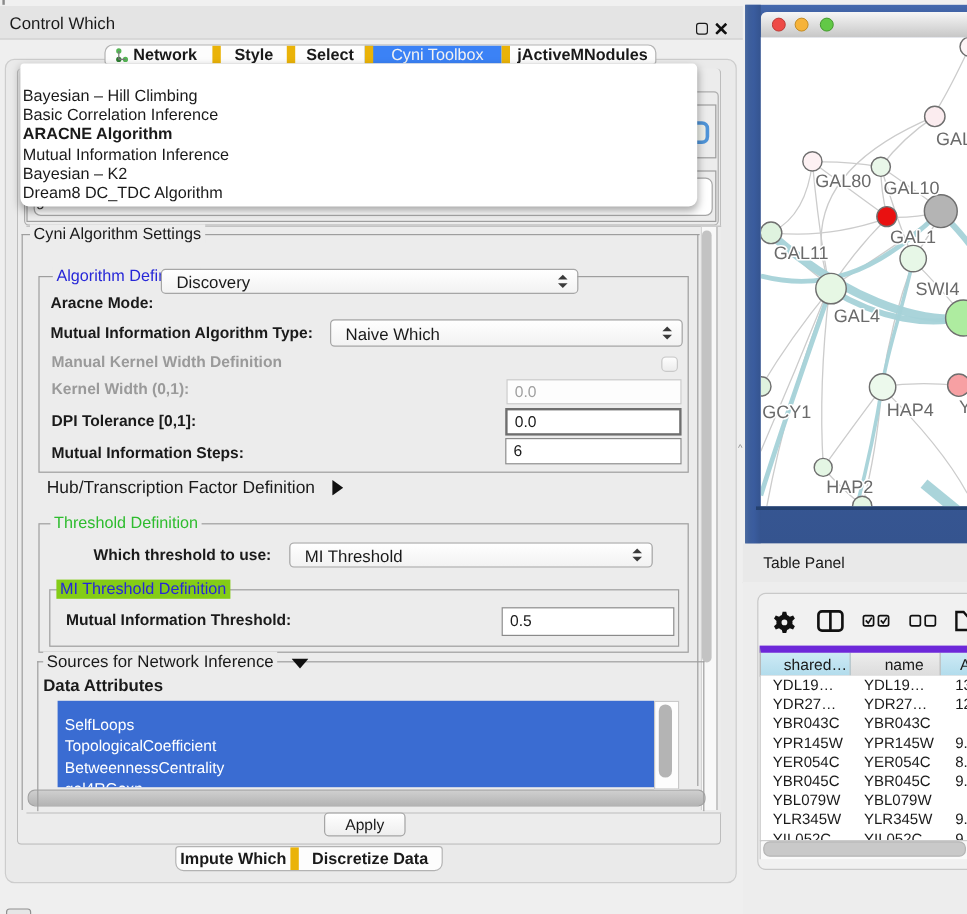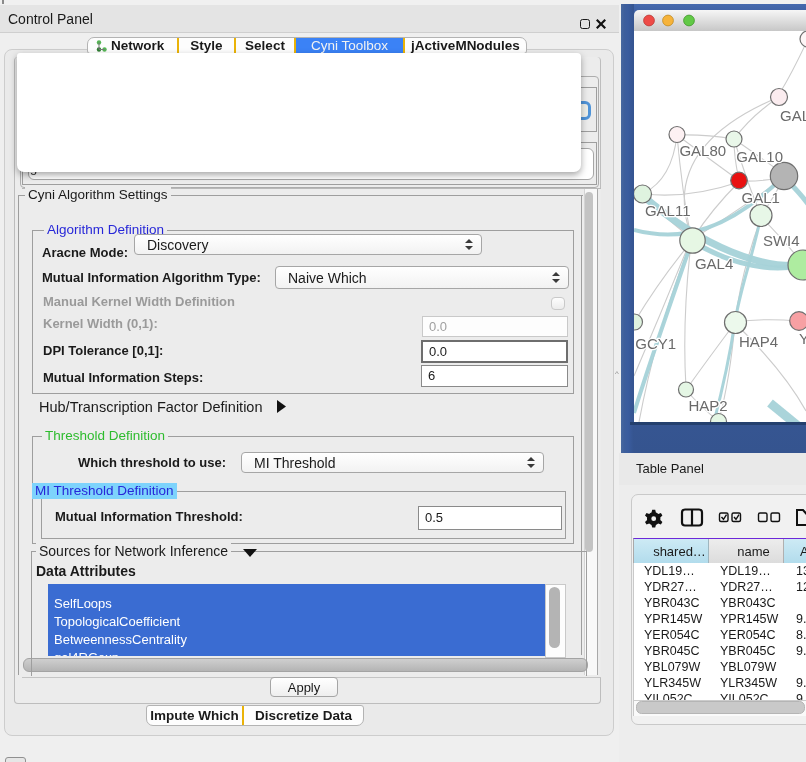--- a/index.html
+++ b/index.html
@@ -9,31 +9,31 @@
 .b{font-weight:bold}
 .gy{color:#9a9a9a}
 .grp{border:1px solid #9e9e9e;background:transparent}
 .inp{position:absolute;background:#fff;font-size:13px;line-height:20px;padding:0 6px;box-sizing:border-box}
 .combo{position:absolute;background:linear-gradient(#ffffff,#f2f2f2);border:1px solid #a6a6a6;border-radius:4px;font-size:14px;box-sizing:border-box}
 .combo .tx{position:absolute;left:12px;top:0;bottom:0;display:flex;align-items:center}
 .step{position:absolute;right:8px;top:50%;width:8px;height:11px;margin-top:-5.5px}
 .step:before{content:"";position:absolute;left:0;top:0;border-left:4px solid transparent;border-right:4px solid transparent;border-bottom:4.5px solid #3a3a3a}
 .step:after{content:"";position:absolute;left:0;bottom:0;border-left:4px solid transparent;border-right:4px solid transparent;border-top:4.5px solid #3a3a3a}
 .seg{display:flex;position:absolute;border:1px solid #b3b3b3;border-radius:4px;background:#fdfdfd;overflow:hidden}
-.seg>div{font-size:13.5px;font-weight:bold;display:flex;align-items:center;justify-content:center;border-left:2px solid #eab308;color:#1a1a1a}
+.seg>div{font-size:13.5px;font-weight:bold;display:flex;align-items:center;justify-content:center;border-left:7px solid #eab308;color:#1a1a1a}
 .seg>div:first-child{border-left:none}
 .seg>div.sel{background:#3b82f6;color:#f2f2f2;font-weight:normal}
 </style></head>
 <body>
 
 <div class="ab" style="left:0;top:0;width:806px;height:5px;background:#f0f0f0"></div>
 <div class="ab" style="left:2px;top:0;width:2px;height:4px;background:#8a8a8a"></div>
 
 <div class="ab" style="left:0;top:5px;width:619px;height:27px;background:#e4e4e4;border-bottom:1px solid #cfcfcf">
-  <div class="ab lb l14" style="left:8px;top:6px">Control Panel</div>
+  <div class="ab lb l14" style="left:8px;top:6px">Control Which</div>
   <div class="ab" style="left:580px;top:14px;width:8px;height:8px;border:1.6px solid #1a1a1a;border-radius:2.5px"></div>
   <svg class="ab" style="left:596px;top:14px" width="10" height="10" viewBox="0 0 13 13">
       <path d="M2 0 L6.5 4.5 L11 0 L13 2 L8.5 6.5 L13 11 L11 13 L6.5 8.5 L2 13 L0 11 L4.5 6.5 L0 2 Z" fill="#111"></path>
     </svg>
 </div>
 
 <div class="ab" style="left:4px;top:49px;width:608px;height:685px;background:#eaeaea;border:1px solid #cdcdcd;border-radius:8px"></div>
 
 <div class="ab" style="left:14px;top:57px;width:585px;height:646px;background:#ececec;border:1px solid #bdbdbd;border-top:none;border-radius:4px"></div>
 <div class="ab" style="left:20px;top:76px;width:577px;height:110px;border:1px solid #adadad;border-radius:4px"></div>
@@ -63,21 +63,21 @@
 <div class="ab" style="left:23px;top:658px;width:563px;height:12px;border-radius:6px;background:linear-gradient(#cfcfcf,#b4b4b4);border:1px solid #a3a3a3"></div>
 
 <div class="ab" style="left:18px;top:195px;width:564px;height:479px;border:1px solid #9e9e9e;border-bottom:none;border-right:none"></div>
 <div class="ab" style="left:581px;top:195px;width:1px;height:460px;background:#9e9e9e"></div>
 <div class="ab lb l135" style="left:25px;top:187px;background:#ececec;padding:0 3px">Cyni Algorithm Settings</div>
 
 <div class="ab grp" style="left:32px;top:230px;width:540px;height:162px"></div>
 <div class="ab lb l135" style="left:44px;top:222px;background:#ececec;padding:0 3px;color:#2727d8">Algorithm Definition</div>
 
 <div class="ab lb b" style="left:42px;top:245px">Aracne Mode:</div>
-<div class="combo" style="left:134px;top:234px;width:348px;height:21px">
+<div class="combo" style="left:134px;top:224px;width:348px;height:21px">
     <span class="tx">Discovery</span>
     <span class="step"></span>
   </div>
 
 <div class="ab lb b" style="left:42px;top:270px">Mutual Information Algorithm Type:</div>
 <div class="combo" style="left:275px;top:266px;width:294px;height:23px">
     <span class="tx">Naive Which</span>
     <span class="step"></span>
   </div>
 
@@ -101,21 +101,21 @@
 <div class="ab grp" style="left:32px;top:436px;width:540px;height:106px"></div>
 <div class="ab lb l135" style="left:42px;top:428px;background:#ececec;padding:0 3px;color:#2ebc2e">Threshold Definition</div>
 
 <div class="ab lb b" style="left:78px;top:455px">Which threshold to use:</div>
 <div class="combo" style="left:241px;top:452px;width:303px;height:21px">
     <span class="tx">MI Threshold</span>
     <span class="step"></span>
   </div>
 
 <div class="ab grp" style="left:41px;top:491px;width:523px;height:46px"></div>
-<div class="ab lb l135" style="left:32px;top:483px;background:#7dd3fc;padding:0 3px;color:#2727d8">MI Threshold Definition</div>
+<div class="ab lb l135" style="left:47px;top:483px;background:#84cc16;padding:0 3px;color:#2727d8">MI Threshold Definition</div>
 <div class="ab lb b" style="left:55px;top:509px">Mutual Information Threshold:</div>
 <div class="inp" style="left:418px;top:506px;width:144px;height:24px;border:1px solid #8a8a8a;line-height:22px">0.5</div>
 
 <div class="ab" style="left:31px;top:551px;width:554px;height:124px;border:1px solid #9e9e9e;border-bottom:none"></div>
 <div class="ab lb l14" style="left:36px;top:543px;background:#ececec;padding:0 3px">Sources for Network Inference</div>
 <svg class="ab" style="left:243px;top:548px" width="14" height="10" viewBox="0 0 14 10">
     <path d="M0 1 L14 1 L7 9 Z" fill="#111"></path>
   </svg>
 <div class="ab lb b l14" style="left:36px;top:563px">Data Attributes</div>
 <div class="ab" style="left:48px;top:584px;width:497px;height:72px;background:#3a6cd2;overflow:hidden">
@@ -237,28 +237,29 @@
     <rect x="75.5" y="6" width="8.5" height="8.5" rx="1.5"></rect>
     <rect x="88" y="6" width="8.5" height="8.5" rx="1.5"></rect>
     <rect x="114.5" y="6" width="8.5" height="8.5" rx="1.5"></rect>
     <rect x="127" y="6" width="8.5" height="8.5" rx="1.5"></rect>
     <path d="M77.5 10 L79.5 12.3 L82.5 7.7"></path>
     <path d="M90 10 L92 12.3 L95 7.7"></path>
   </g>
   <path d="M153 3 L159 3 L163 7.5 L163 18 L153 18 Z" fill="none" stroke="#111" stroke-width="2"></path>
 </svg>
 
-<div class="ab" style="left:633px;top:538px;width:174px;height:26px;box-sizing:border-box;border-top:1px solid #6d28d9;border-bottom:1px solid #9c9c9c;border-left:1px solid #a9a9a9;display:flex;overflow:hidden">
+<div class="ab" style="left:633px;top:538px;width:174px;height:26px;box-sizing:border-box;border-top:6px solid #6d28d9;border-bottom:1px solid #9c9c9c;border-left:1px solid #a9a9a9;display:flex;overflow:hidden">
   <div style="flex:0 0 75px;box-sizing:border-box;background:linear-gradient(#cdeaf5,#b2dcec);border-right:1px solid #9fb6bf;font-size:13px;display:flex;align-items:center;justify-content:center;padding-left:17px">shared…</div>
   <div style="flex:0 0 75px;box-sizing:border-box;background:linear-gradient(#ededed,#dcdcdc);border-right:1px solid #b0b0b0;font-size:13px;display:flex;align-items:center;justify-content:center;padding-left:15px">name</div>
   <div style="flex:1;box-sizing:border-box;background:linear-gradient(#cdeaf5,#b2dcec);font-size:13px;display:flex;align-items:center;padding-left:16px">A</div>
 </div>
 
 <div class="ab" style="left:633px;top:563px;width:173px;height:137px;background:#fff;border-left:1px solid #c9c9c9;overflow:hidden;font-size:12.5px;line-height:16px">
   <div class="ab" style="left:10px;top:0">YDL19…<br>YDR27…<br>YBR043C<br>YPR145W<br>YER054C<br>YBR045C<br>YBL079W<br>YLR345W<br>YIL052C</div>
   <div class="ab" style="left:86px;top:0">YDL19…<br>YDR27…<br>YBR043C<br>YPR145W<br>YER054C<br>YBR045C<br>YBL079W<br>YLR345W<br>YIL052C</div>
   <div class="ab" style="left:162px;top:0">13<br>12<br><br>9.<br>8.<br>9.<br><br>9.<br>9.</div>
 </div>
 <div class="ab" style="left:633px;top:700px;width:173px;height:15px;background:#fafafa;border-top:1px solid #ccc;border-left:1px solid #c9c9c9"></div>
 <div class="ab" style="left:636px;top:701px;width:167px;height:11px;border-radius:5.5px;background:#c9c9c9;border:1px solid #b5b5b5"></div>
 
 <div class="ab" style="left:17px;top:53px;width:564px;height:119px;background:#fff;border-radius:3px 4px 7px 7px;box-shadow:0 3px 7px rgba(0,0,0,0.35);z-index:50">
+  <div class="ab" style="left:2px;top:19px;font-size:13.5px;line-height:16.2px">Bayesian – Hill Climbing<br>Basic Correlation Inference<br><span class="b">ARACNE Algorithm</span><br>Mutual Information Inference<br>Bayesian – K2<br>Dream8 DC_TDC Algorithm</div>
 </div>
 
 </body></html>

